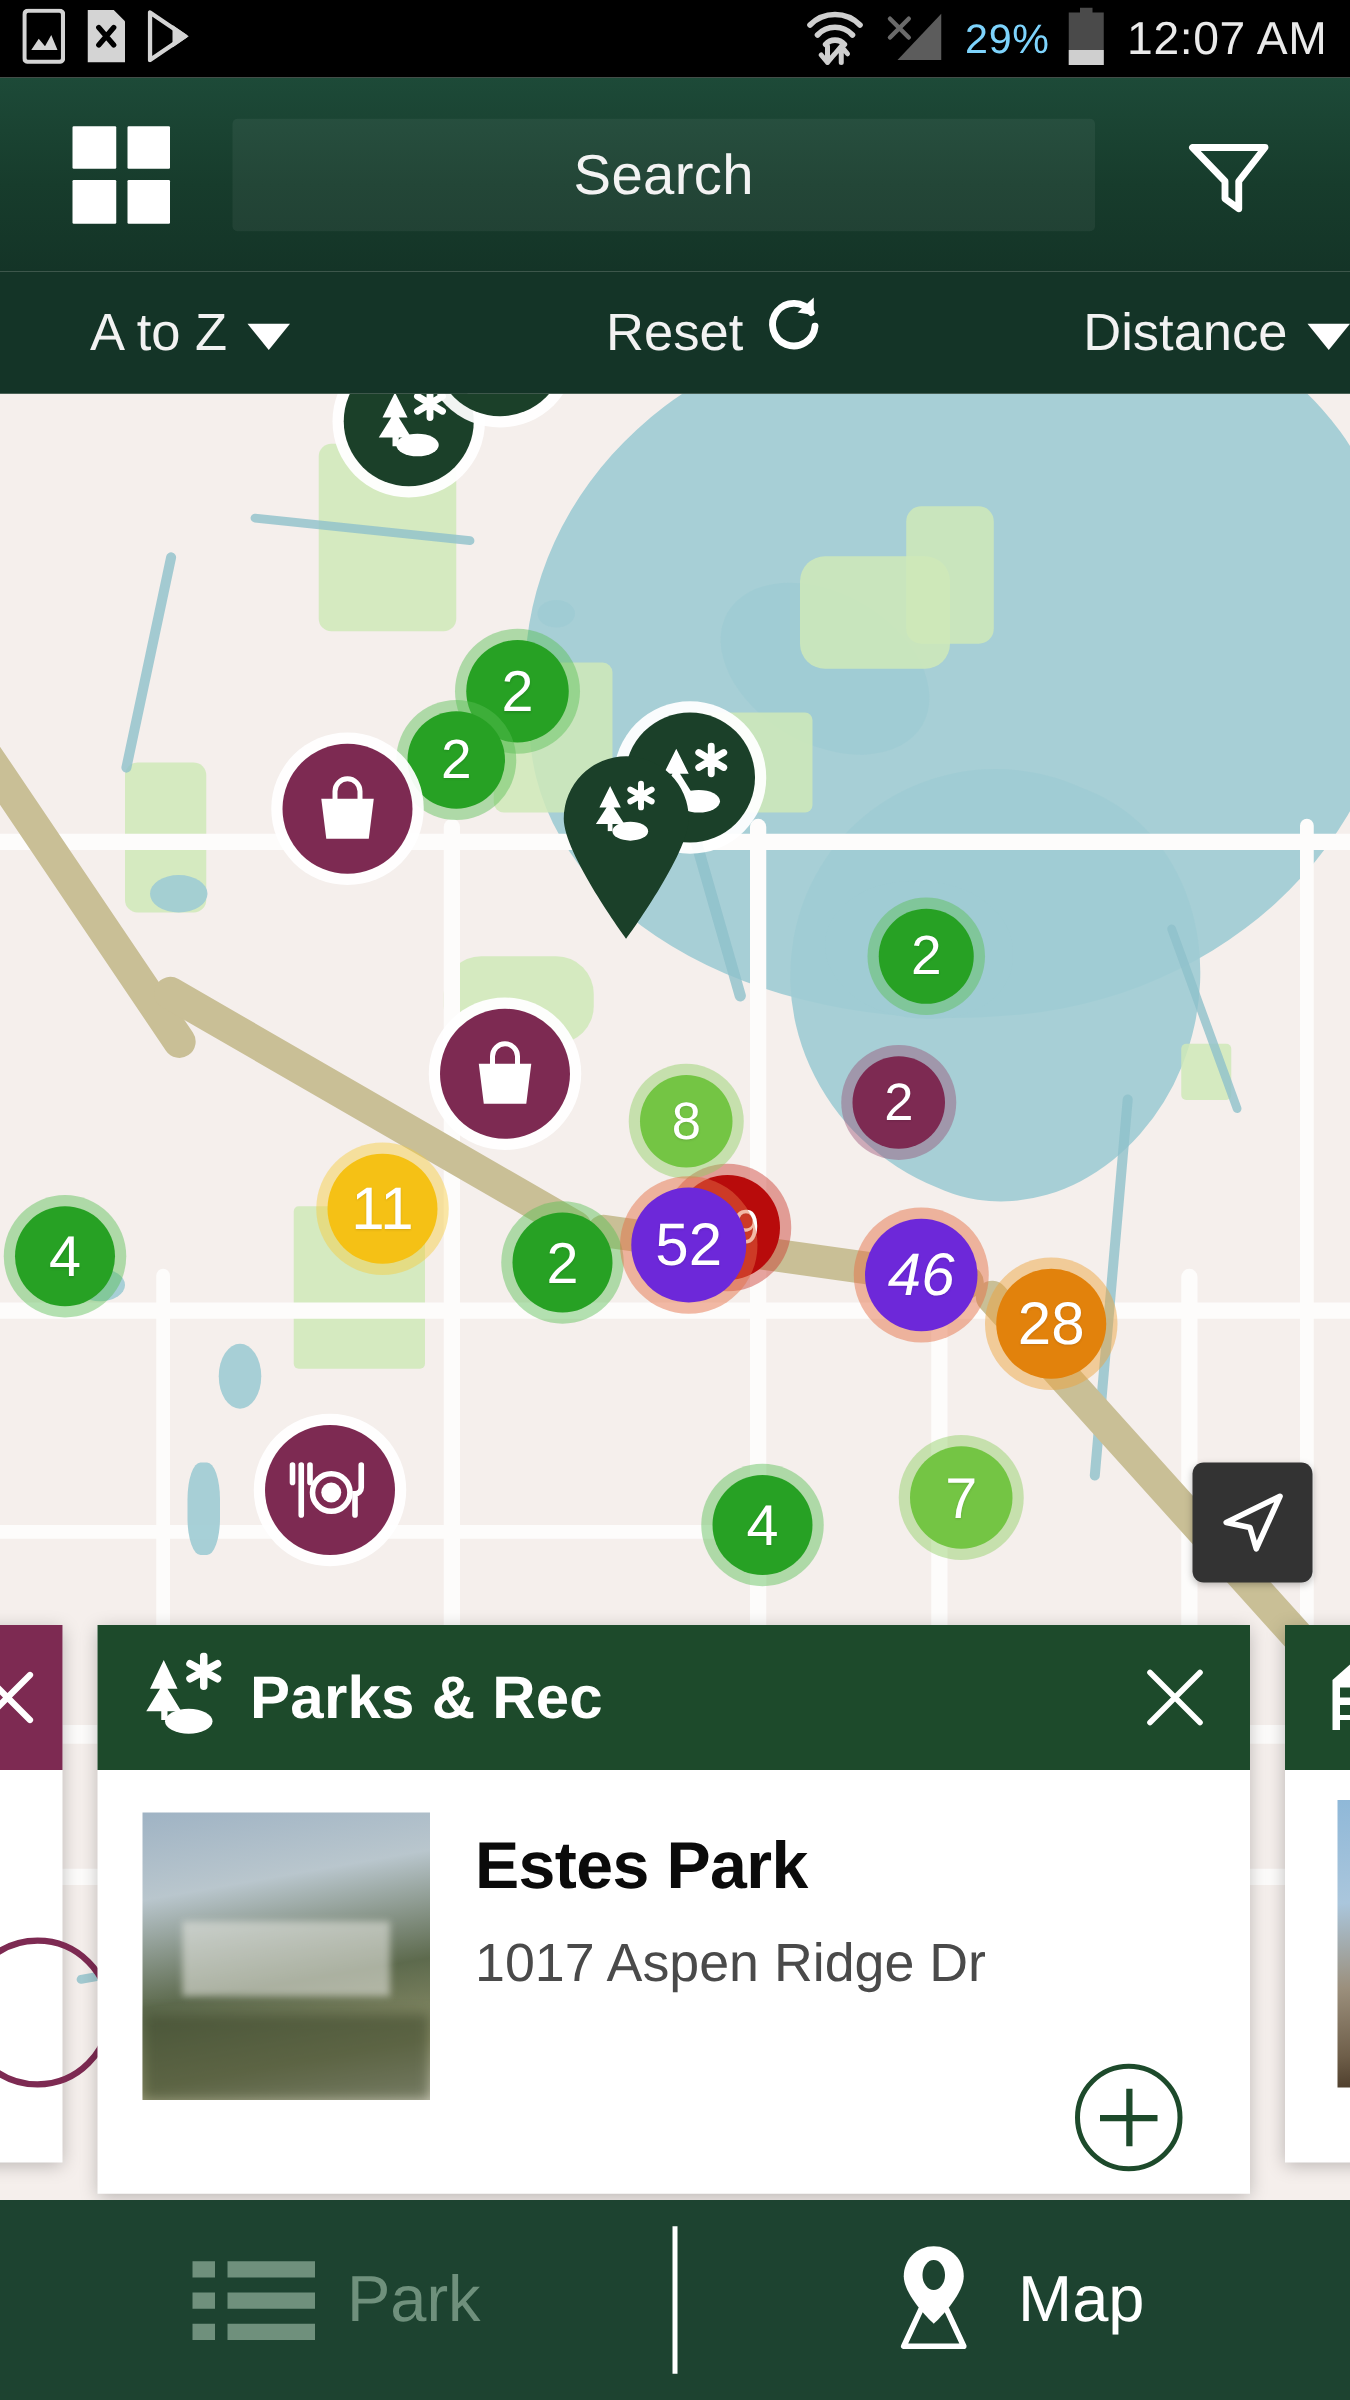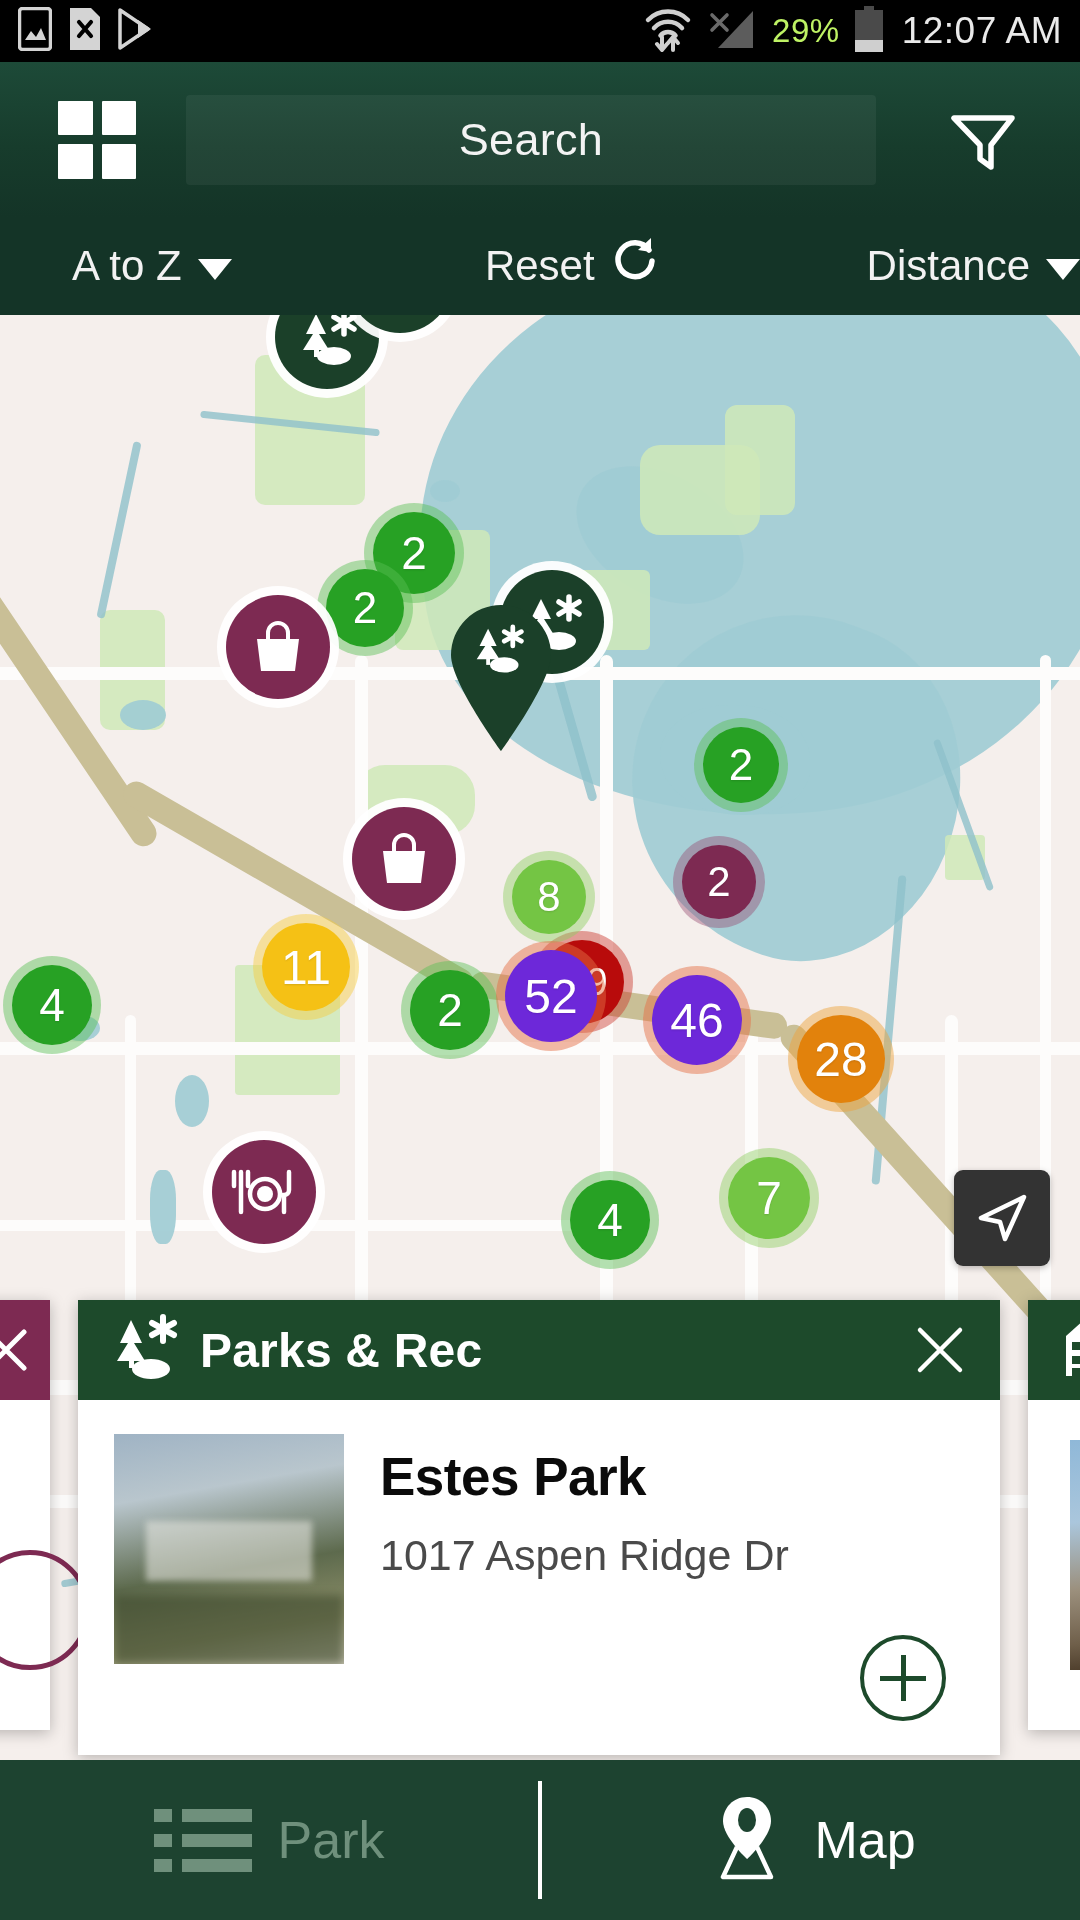--- a/index.html
+++ b/index.html
@@ -14,21 +14,21 @@
   
   .statusbar {
     position:absolute; top:0; left:0; width:1080px; height:62px;
     background:#000; display:flex; align-items:center;
     padding:0 18px; z-index:60;
   }
   .sb-left { display:flex; align-items:center; gap:18px; }
   .sb-right { margin-left:auto; display:flex; align-items:center; gap:14px; }
   .sb-ico { display:block; }
   .sb-pct {
-    color:#bef264; font-size:33px; letter-spacing:0.5px;
+    color:#7dd3fc; font-size:33px; letter-spacing:0.5px;
     font-family:"Liberation Sans", sans-serif;
   }
   .sb-time {
     color:#eaeaea; font-size:37px; letter-spacing:0.5px; margin-left:4px;
   }
 
   
   .header {
     position:absolute; top:62px; left:0; width:1080px; height:155px;
     background:linear-gradient(180deg,#1d4a38 0%,#173c2c 55%,#143427 100%);
@@ -142,21 +142,21 @@
   }
   .card {
     position:absolute; top:0; background:#fff;
     box-shadow:0 3px 14px rgba(0,0,0,0.25);
   }
   .card-main { left:78px; width:922px; height:455px; }
   .card-left { left:-130px; width:180px; height:430px; }
   .card-right { left:1028px; width:200px; height:430px; }
 
   .card-head {
-    height:100px; display:flex; align-items:center; padding:0 30px;
+    height:116px; display:flex; align-items:center; padding:0 30px;
   }
   .card-head.green  { background:#1d4a2b; }
   .card-head.purple { background:#7d2a52; }
   .card-title {
     color:#fff; font-size:48px; font-weight:bold; margin-left:20px;
     letter-spacing:0.2px;
   }
   .card-close {
     margin-left:auto; width:60px; height:60px; cursor:pointer;
     display:flex; align-items:center; justify-content:center;
@@ -414,21 +414,21 @@
     <div class="cluster green" style="left:373px;top:197px;width:82px;height:82px;font-size:46px;">2</div>
     <div class="cluster green" style="left:326px;top:254px;width:78px;height:78px;font-size:44px;">2</div>
     <div class="cluster green" style="left:703px;top:412px;width:76px;height:76px;font-size:44px;">2</div>
     <div class="cluster" style="left:682px;top:530px;width:74px;height:74px;font-size:42px;background:#7d2a52;box-shadow:0 0 0 9px rgba(150,74,112,0.42);">2</div>
     <div class="cluster lgreen" style="left:512px;top:545px;width:74px;height:74px;font-size:42px;">8</div>
     <div class="cluster green" style="left:12px;top:650px;width:80px;height:80px;font-size:46px;">4</div>
     <div class="cluster yellow" style="left:262px;top:608px;width:88px;height:88px;font-size:48px;">11</div>
     <div class="cluster green" style="left:410px;top:655px;width:80px;height:80px;font-size:46px;">2</div>
     <div class="cluster darkred" style="left:540px;top:625px;width:84px;height:84px;font-size:38px;z-index:19;padding-left:30px;">9</div>
     <div class="cluster red" style="left:505px;top:635px;width:92px;height:92px;font-size:48px;z-index:21;">52</div>
-    <div class="cluster red" style="left:652px;top:660px;width:90px;height:90px;font-size:48px;">46</div>
+    <div class="cluster red" style="left:692px;top:660px;width:90px;height:90px;font-size:48px;font-style:italic;">46</div>
     <div class="cluster orange" style="left:797px;top:700px;width:88px;height:88px;font-size:48px;">28</div>
     <div class="cluster lgreen" style="left:728px;top:842px;width:82px;height:82px;font-size:46px;">7</div>
     <div class="cluster green" style="left:570px;top:865px;width:80px;height:80px;font-size:46px;">4</div>
 
     <div class="fab">
       <svg width="58" height="58" viewBox="0 0 58 58">
         <path d="M51 8 L8 29 L27 33 L32 50 Z" fill="none" stroke="#fff" stroke-width="4.5" stroke-linejoin="round"></path>
       </svg>
     </div>
   </div>

